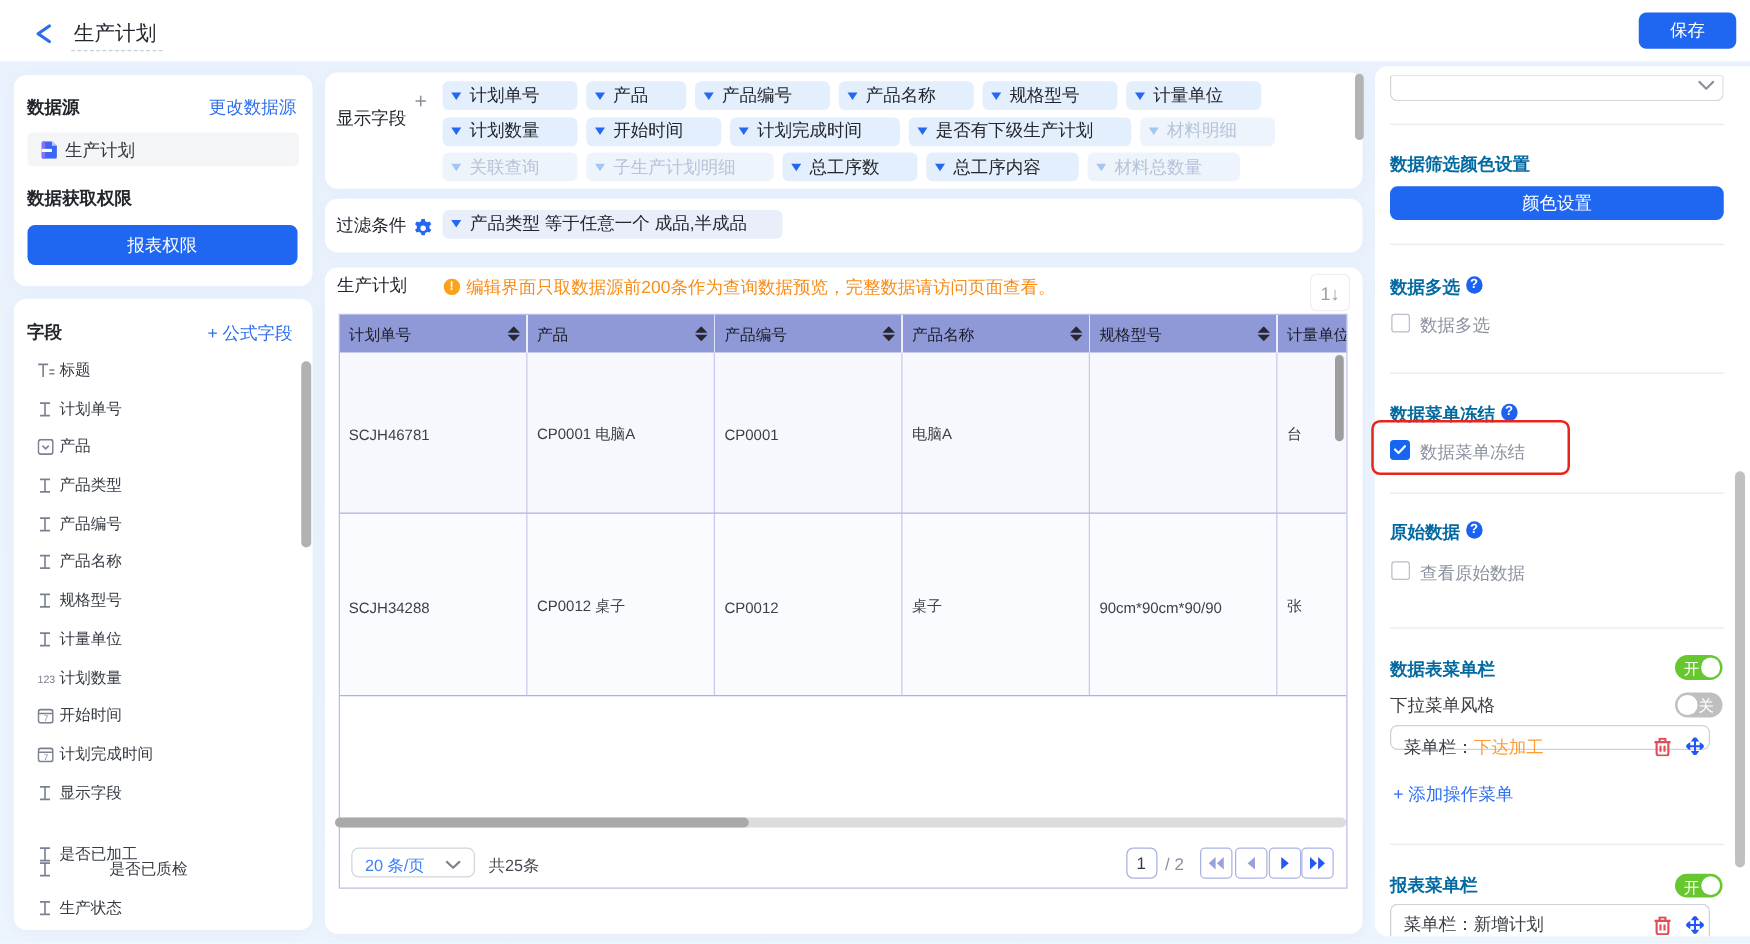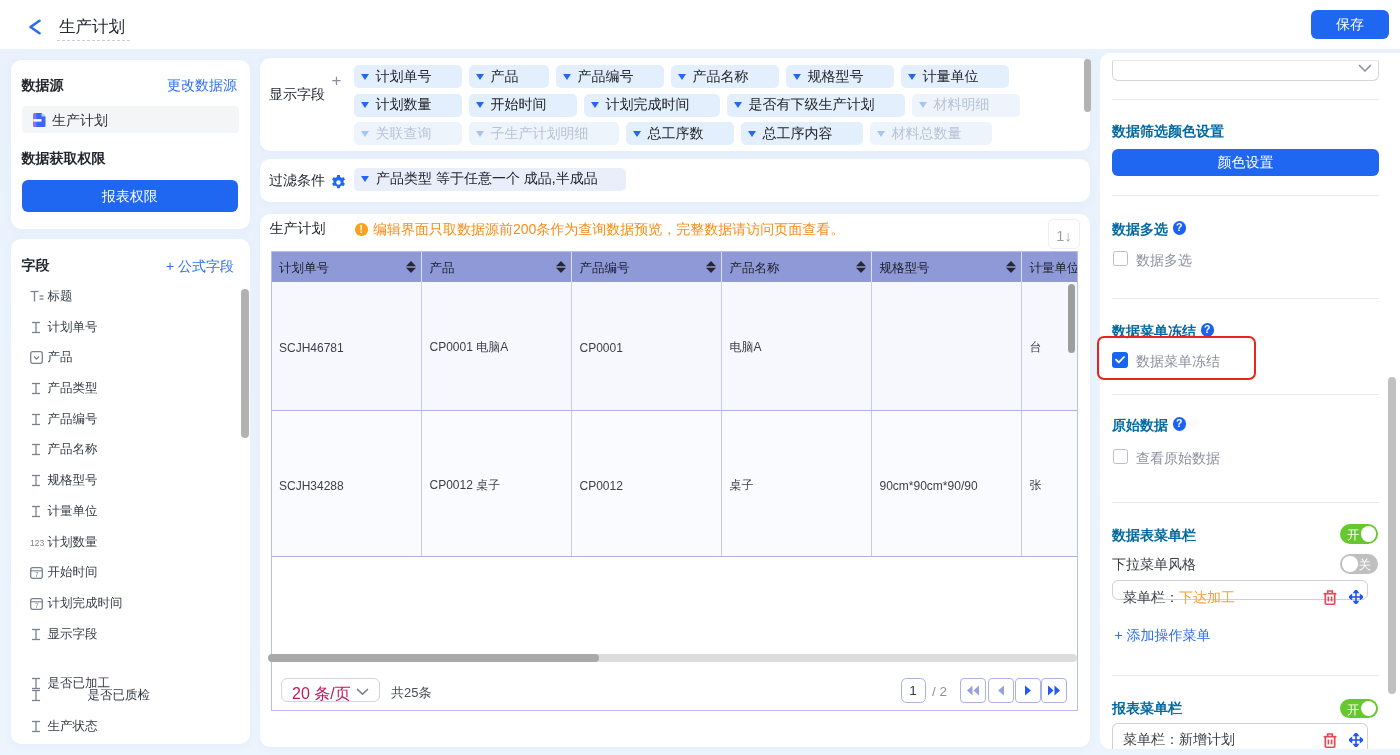--- a/index.html
+++ b/index.html
@@ -336,21 +336,21 @@
   </tbody>
     </table>
 </div>
 
 <div class="abs" style="left:1067.5px;top:284px;width:7.5px;height:69px;background:#9e9e9e;border-radius:4px;"></div>
 
 <div class="abs" style="left:271.5px;top:653.5px;width:805.5px;height:8px;background:#dcdcdc;border-radius:4px;"></div>
 <div class="abs" style="left:268px;top:653.5px;width:331px;height:8px;background:#a9a9a9;border-radius:4px;"></div>
 
 <div class="abs" style="left:281px;top:678px;width:99px;height:24px;border:1px solid #d3d5dc;border-radius:6px;background:#fff;"></div>
-<div class="abs" style="left:292px;top:684px;font-size:16px;color:#be185d;">20 条/页</div>
+<div class="abs" style="left:292px;top:684px;font-size:13px;color:#3b82f6;">20 条/页</div>
 <svg class="abs" style="left:356px;top:688px;" width="13" height="8" viewBox="0 0 13 8">
     <polyline points="1.5,1.5 6.5,6.2 11.5,1.5" fill="none" stroke="#7e848f" stroke-width="1.7" stroke-linecap="round" stroke-linejoin="round"></polyline>
   </svg>
 <div class="abs" style="left:391px;top:684px;font-size:13px;color:#464c55;">共25条</div>
 <div class="abs" style="left:900.5px;top:678px;width:25px;height:24.5px;border:1.2px solid #a9b0e0;border-radius:5.5px;background:#fff;font-size:13.5px;color:#333a47;text-align:center;line-height:23px;">1</div>
 <div class="abs" style="left:932px;top:684px;font-size:13.5px;color:#8b8fa0;">/ 2</div>
 <div class="abs pgbtn" style="left:960px;">
     <svg width="14" height="11" viewBox="0 0 14 11">
       <polygon points="6.5,0.5 1,5.5 6.5,10.5" fill="#98a2d8"></polygon>
       <polygon points="13,0.5 7.5,5.5 13,10.5" fill="#98a2d8"></polygon>

